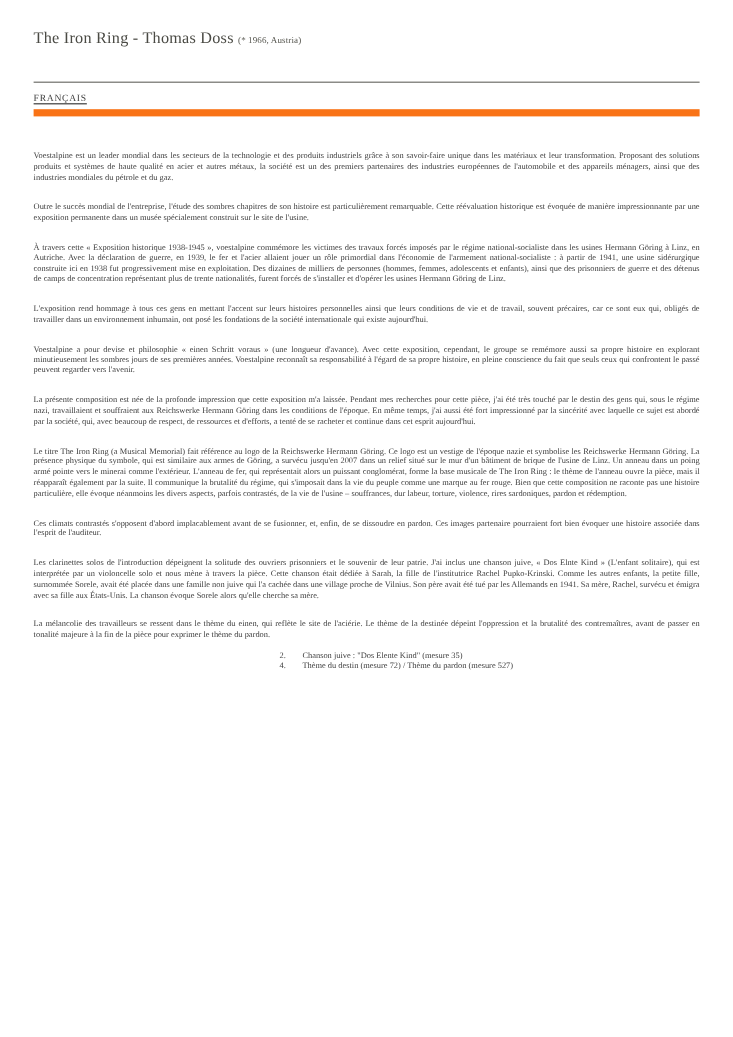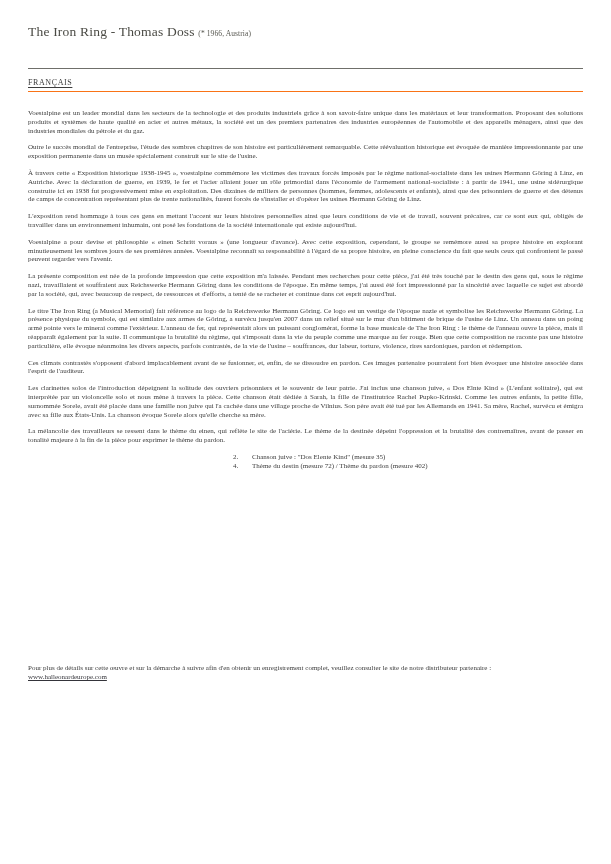--- a/index.html
+++ b/index.html
@@ -30,36 +30,36 @@
     margin: 0 0 28px 0;
     letter-spacing: 0.2px;
   }
   .doc-title .suffix {
     font-size: 7.5px;
     color: #55554e;
     letter-spacing: 0.1px;
   }
   .section-block {
     border-top: 1px solid #6f6f6a;
-    border-bottom: 1px solid #f97316;
+    border-bottom: 6px solid #f97316;
     padding: 1.5px 0 2.5px 0;
     margin-bottom: 13px;
   }
   .section-header {
     font-size: 8px;
     letter-spacing: 0.6px;
     color: #3c3c3c;
     text-decoration: underline;
     text-underline-offset: 1.5px;
   }
   .body-text p {
     font-size: 7px;
     line-height: 8.8px;
     text-align: justify;
-    margin: 4px 0 8px 0;
+    margin: 16px 0 8px 0;
     color: #3c3c3c;
   }
   ol.themes {
     list-style: none;
     margin: 6px 0 0 0;
     padding: 0 0 0 205px;
   }
   ol.themes li {
     font-size: 7px;
     line-height: 8.8px;
@@ -108,23 +108,19 @@
     <p>Le titre The Iron Ring (a Musical Memorial) fait référence au logo de la Reichswerke Hermann Göring. Ce logo est un vestige de l'époque nazie et symbolise les Reichswerke Hermann Göring. La présence physique du symbole, qui est similaire aux armes de Göring, a survécu jusqu'en 2007 dans un relief situé sur le mur d'un bâtiment de brique de l'usine de Linz. Un anneau dans un poing armé pointe vers le minerai comme l'extérieur. L'anneau de fer, qui représentait alors un puissant conglomérat, forme la base musicale de The Iron Ring : le thème de l'anneau ouvre la pièce, mais il réapparaît également par la suite. Il communique la brutalité du régime, qui s'imposait dans la vie du peuple comme une marque au fer rouge. Bien que cette composition ne raconte pas une histoire particulière, elle évoque néanmoins les divers aspects, parfois contrastés, de la vie de l'usine – souffrances, dur labeur, torture, violence, rires sardoniques, pardon et rédemption.</p>
     <p>Ces climats contrastés s'opposent d'abord implacablement avant de se fusionner, et, enfin, de se dissoudre en pardon. Ces images partenaire pourraient fort bien évoquer une histoire associée dans l'esprit de l'auditeur.</p>
     <p>Les clarinettes solos de l'introduction dépeignent la solitude des ouvriers prisonniers et le souvenir de leur patrie. J'ai inclus une chanson juive, « Dos Elnte Kind » (L'enfant solitaire), qui est interprétée par un violoncelle solo et nous mène à travers la pièce. Cette chanson était dédiée à Sarah, la fille de l'institutrice Rachel Pupko-Krinski. Comme les autres enfants, la petite fille, surnommée Sorele, avait été placée dans une famille non juive qui l'a cachée dans une village proche de Vilnius. Son père avait été tué par les Allemands en 1941. Sa mère, Rachel, survécu et émigra avec sa fille aux États-Unis. La chanson évoque Sorele alors qu'elle cherche sa mère.</p>
     <p>La mélancolie des travailleurs se ressent dans le thème du einen, qui reflète le site de l'aciérie. Le thème de la destinée dépeint l'oppression et la brutalité des contremaîtres, avant de passer en tonalité majeure à la fin de la pièce pour exprimer le thème du pardon.</p>
 
     <ol class="themes">
       <li>
         <span class="num">2.</span><span>Chanson juive : "Dos Elente Kind" (mesure 35)</span>
       </li>
       <li>
-        <span class="num">4.</span><span>Thème du destin (mesure 72) / Thème du pardon (mesure 402)</span>
+        <span class="num">4.</span><span>Thème du destin (mesure 72) / Thème du pardon (mesure 527)</span>
       </li>
     </ol>
   </div>
 
-  <div class="footer">
-    <p>Pour plus de détails sur cette œuvre et sur la démarche à suivre afin d'en obtenir un enregistrement complet, veuillez consulter le site de notre distributeur partenaire :</p>
-    <a class="dist-link">www.halleonardeurope.com</a>
-  </div>
 
 </div>
 
 </body></html>

